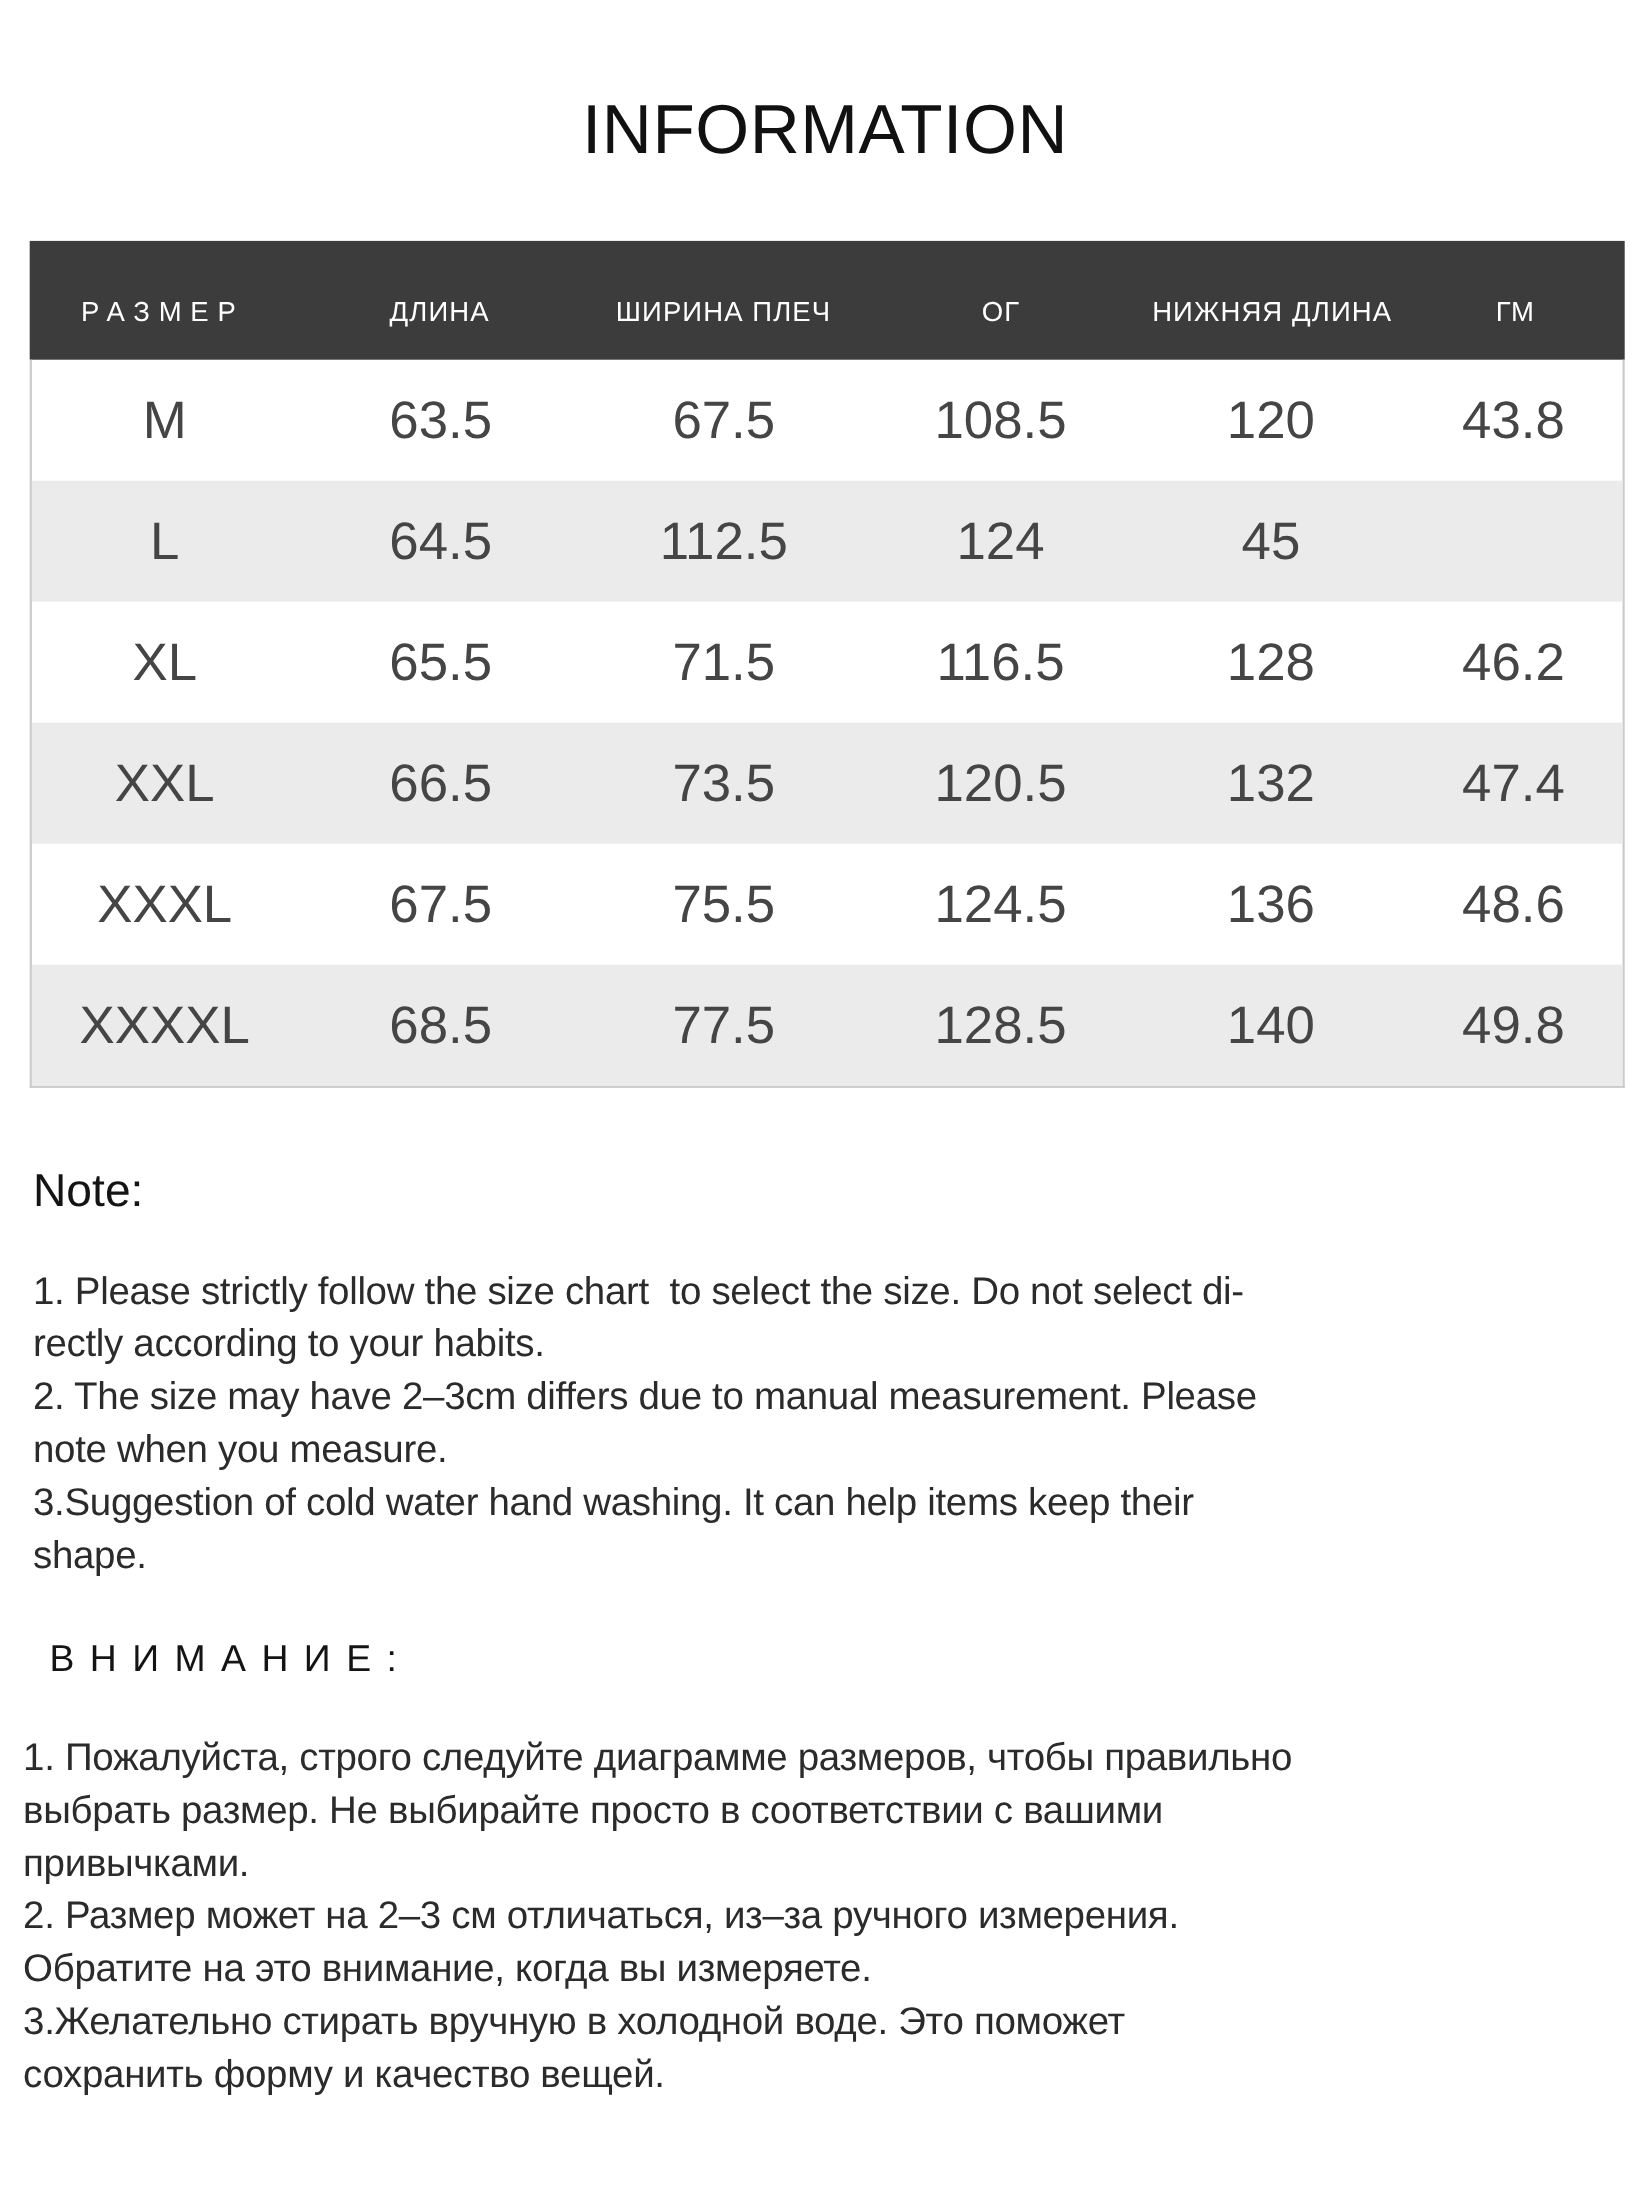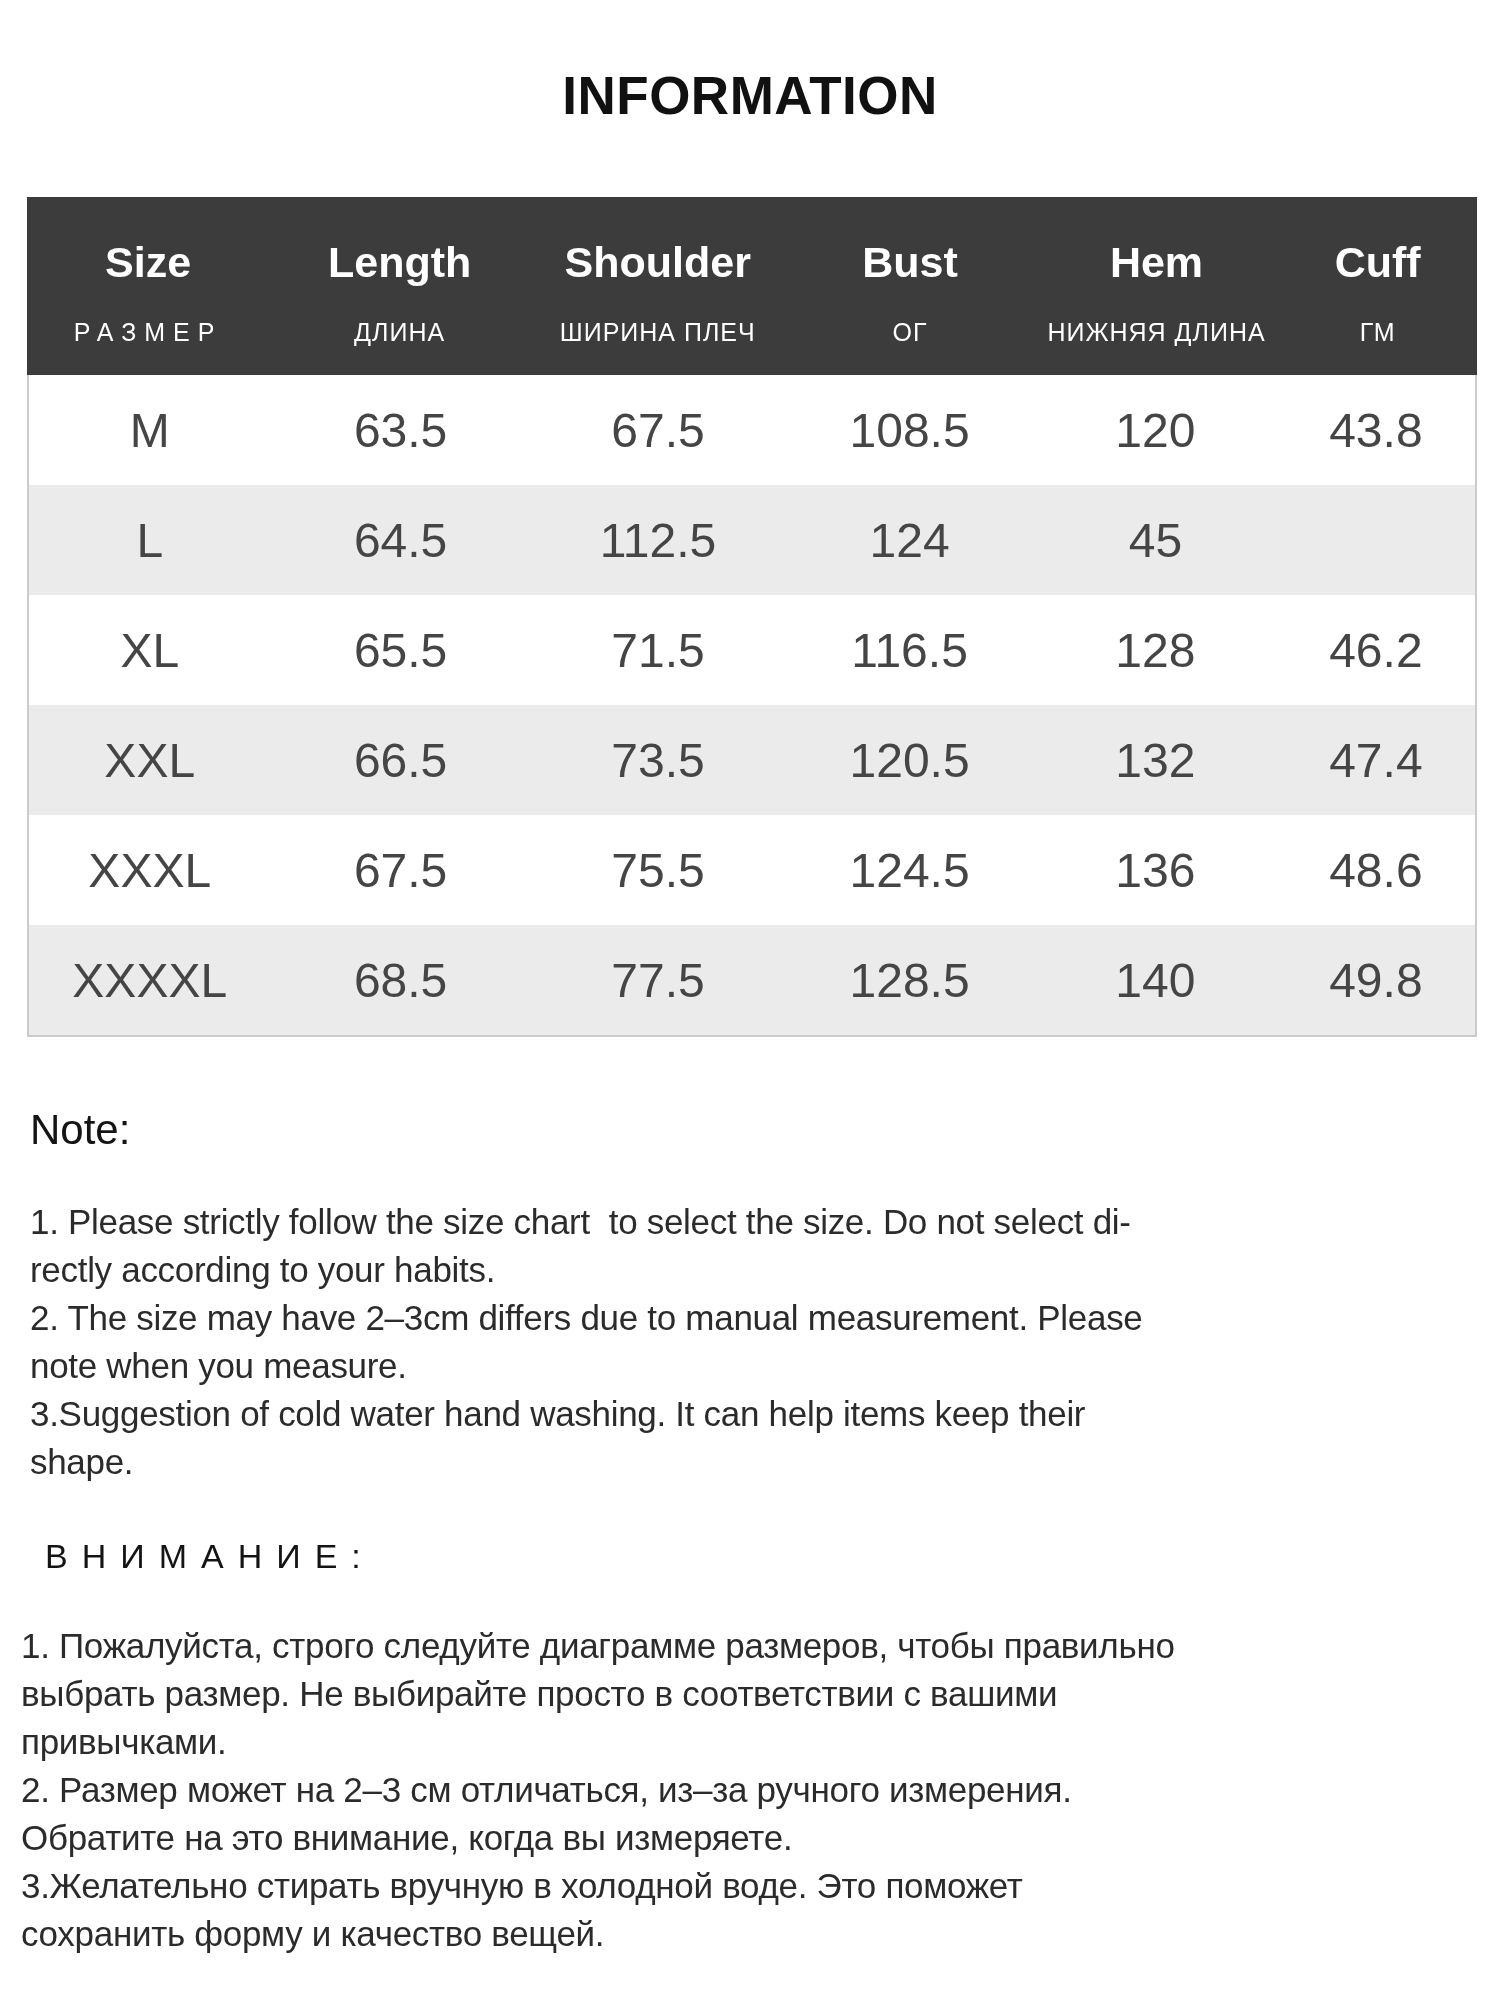--- a/index.html
+++ b/index.html
@@ -19,25 +19,25 @@
     font-family: "Liberation Sans", sans-serif;
   }
   .page {
     position: relative;
     width: 1500px;
     height: 2000px;
     background: #ffffff;
     overflow: hidden;
   }
   .title {
-    padding-top: 66px;
+    padding-top: 88px;
     text-align: center;
-    font-size: 53px;
+    font-size: 63px;
     line-height: 60px;
-    font-weight: 700;
+    font-weight: 400;
     color: var(--title-text);
     letter-spacing: 0.5px;
   }
   .size-chart {
     margin: 71px 23px 0 27px;
     width: 1450px;
   }
   .grid {
     display: grid;
     grid-template-columns: 16.7% 18% 17.6% 17.2% 16.8% 13.7%;
@@ -106,28 +106,20 @@
 </head>
 <body>
 
 <div class="page">
 
   <div class="title">INFORMATION</div>
 
   <div class="size-chart">
 
     <div class="thead">
-      <div class="grid row-en">
-        <div class="hcell">Size</div>
-        <div class="hcell">Length</div>
-        <div class="hcell">Shoulder</div>
-        <div class="hcell">Bust</div>
-        <div class="hcell">Hem</div>
-        <div class="hcell">Cuff</div>
-      </div>
       <div class="grid row-ru">
         <div class="hcell spaced">РАЗМЕР</div>
         <div class="hcell">ДЛИНА</div>
         <div class="hcell">ШИРИНА ПЛЕЧ</div>
         <div class="hcell">ОГ</div>
         <div class="hcell">НИЖНЯЯ ДЛИНА</div>
         <div class="hcell">ГМ</div>
       </div>
     </div>
 

